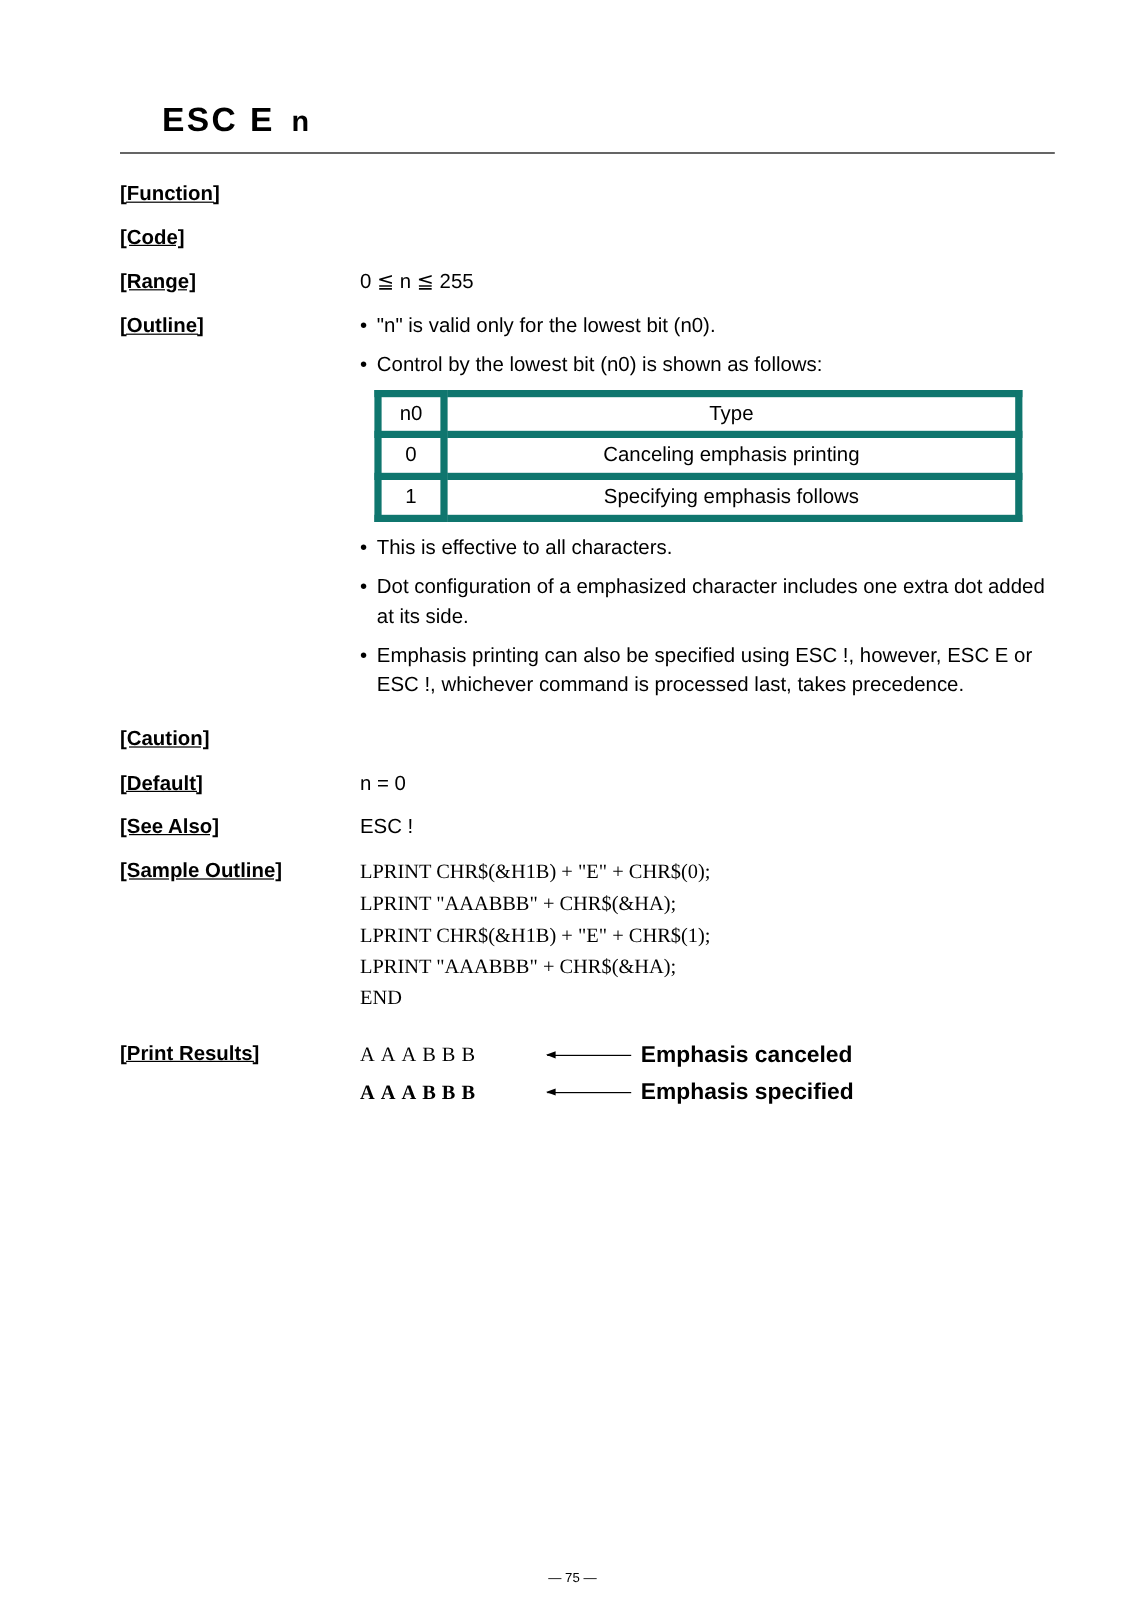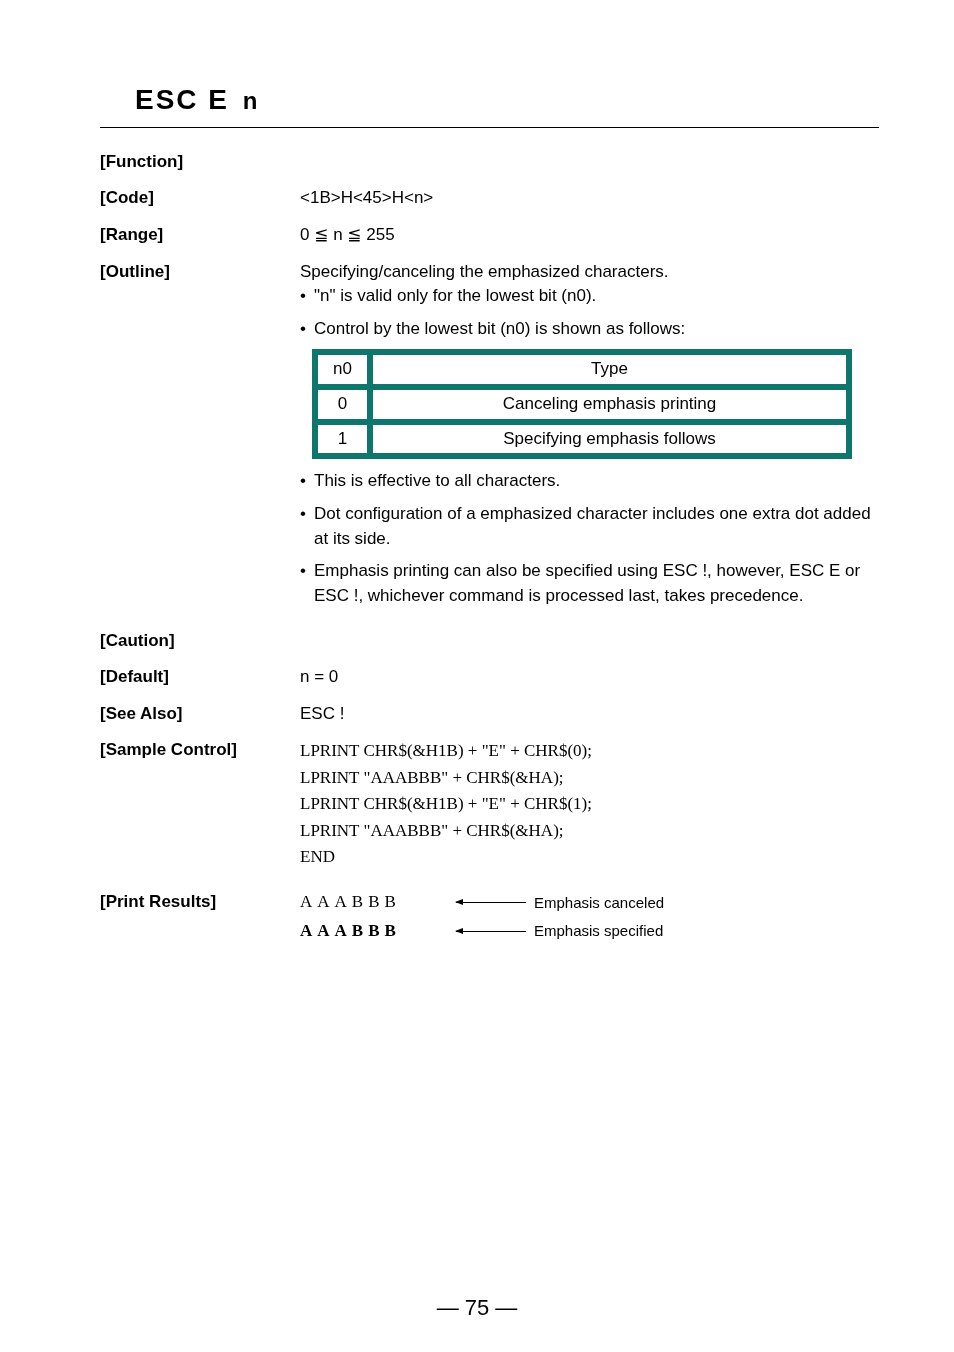--- a/index.html
+++ b/index.html
@@ -33,20 +33,21 @@
   }
   .row {
     display: flex;
     align-items: flex-start;
     margin-bottom: 12px;
   }
   .label-col {
     width: 200px;
     flex-shrink: 0;
     font-weight: 700;
+    text-decoration: underline;
   }
   .value-col {
     flex: 1;
   }
   .bullet-row {
     display: flex;
     align-items: flex-start;
     margin-bottom: 8px;
   }
   .bullet {
@@ -101,62 +102,61 @@
     content: "";
     position: absolute;
     left: -1px;
     top: -3px;
     border-right: 8px solid #000;
     border-top: 3.5px solid transparent;
     border-bottom: 3.5px solid transparent;
   }
   .pr-label {
     font-family: Arial, Helvetica, sans-serif;
-    font-size: 15px;
+    font-size: 19px;
+    font-weight: bold;
   }
   .page-num {
     position: absolute;
     bottom: 28px;
     left: 0;
     right: 0;
     text-align: center;
-    font-size: 22px;
+    font-size: 11px;
   }
   .gap { height: 8px; }
   .lte { font-family: Arial, sans-serif; }
 </style>
 </head>
 <body>
 
 <div class="title">
   <span>ESC  E</span>
   <span class="title-sub">n</span>
 </div>
 <hr class="hr">
 
 <div class="row">
   <div class="label-col">[Function]</div>
 </div>
 
 <div class="row">
   <div class="label-col">[Code]</div>
-  <div class="value-col">&lt;1B&gt;H&lt;45&gt;H&lt;n&gt;</div>
 </div>
 
 <div class="row">
   <div class="label-col">[Range]</div>
   <div class="value-col lte">
     <span>0 </span><span>≦</span><span> n </span><span>≦</span><span> 255</span>
   </div>
 </div>
 
 <div class="row">
   <div class="label-col">[Outline]</div>
   <div class="value-col">
-    <div>Specifying/canceling the emphasized characters.</div>
     <div class="bullet-row">
       <div class="bullet">•</div>
       <div class="bullet-text">"n" is valid only for the lowest bit (n0).</div>
     </div>
     <div class="bullet-row">
       <div class="bullet">•</div>
       <div class="bullet-text">Control by the lowest bit (n0) is shown as follows:</div>
     </div>
 
     <table class="ctl">
@@ -199,21 +199,21 @@
   <div class="label-col">[Default]</div>
   <div class="value-col">n = 0</div>
 </div>
 
 <div class="row">
   <div class="label-col">[See Also]</div>
   <div class="value-col">ESC !</div>
 </div>
 
 <div class="row">
-  <div class="label-col">[Sample Control]</div>
+  <div class="label-col">[Sample Outline]</div>
   <div class="value-col sample-block">
     <div>LPRINT CHR$(&amp;H1B) + "E" + CHR$(0);</div>
     <div>LPRINT "AAABBB" + CHR$(&amp;HA);</div>
     <div>LPRINT CHR$(&amp;H1B) + "E" + CHR$(1);</div>
     <div>LPRINT "AAABBB" + CHR$(&amp;HA);</div>
     <div>END</div>
   </div>
 </div>
 
 <div class="gap"></div>

